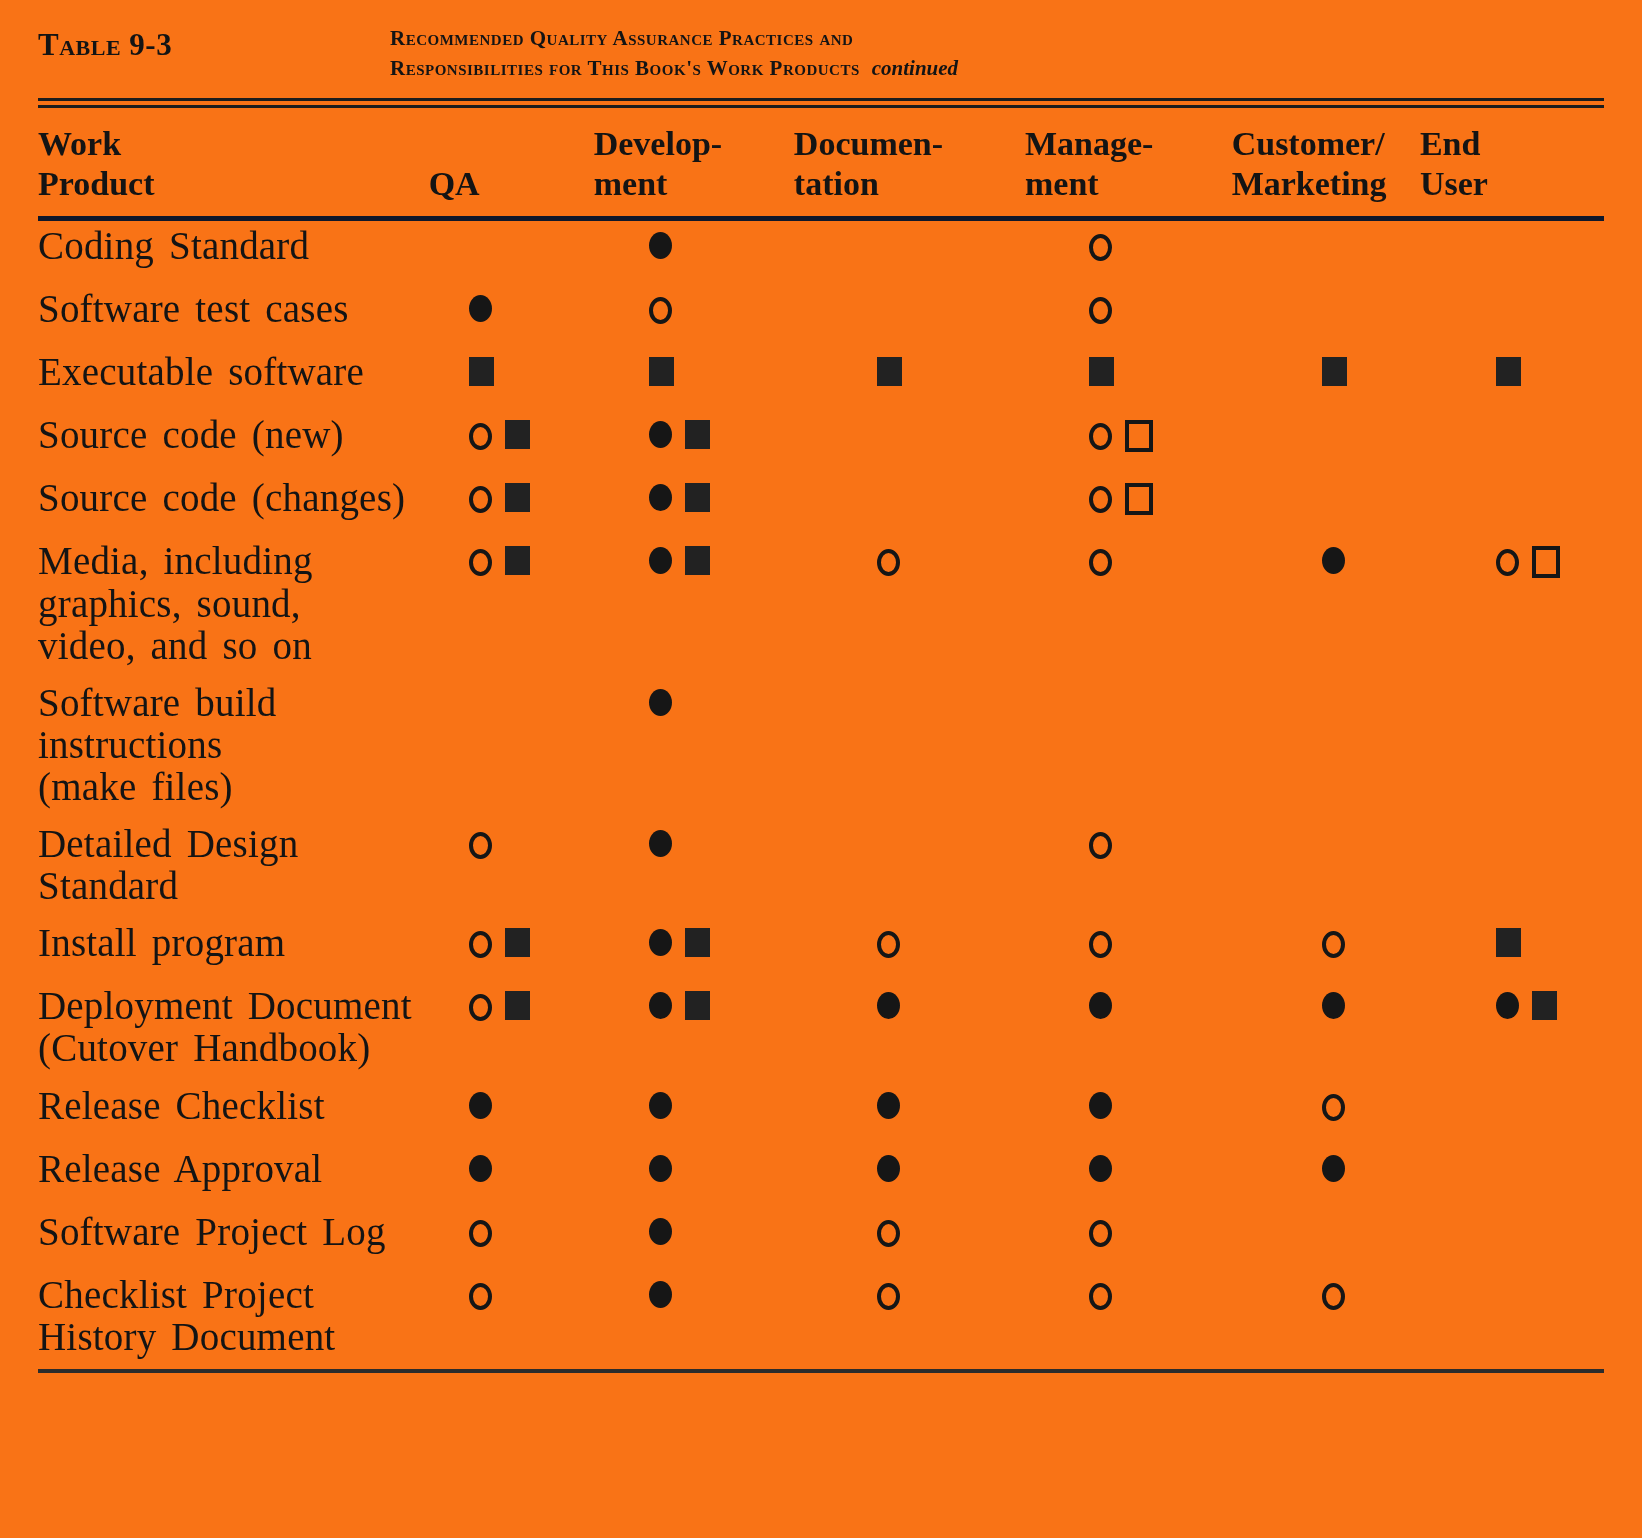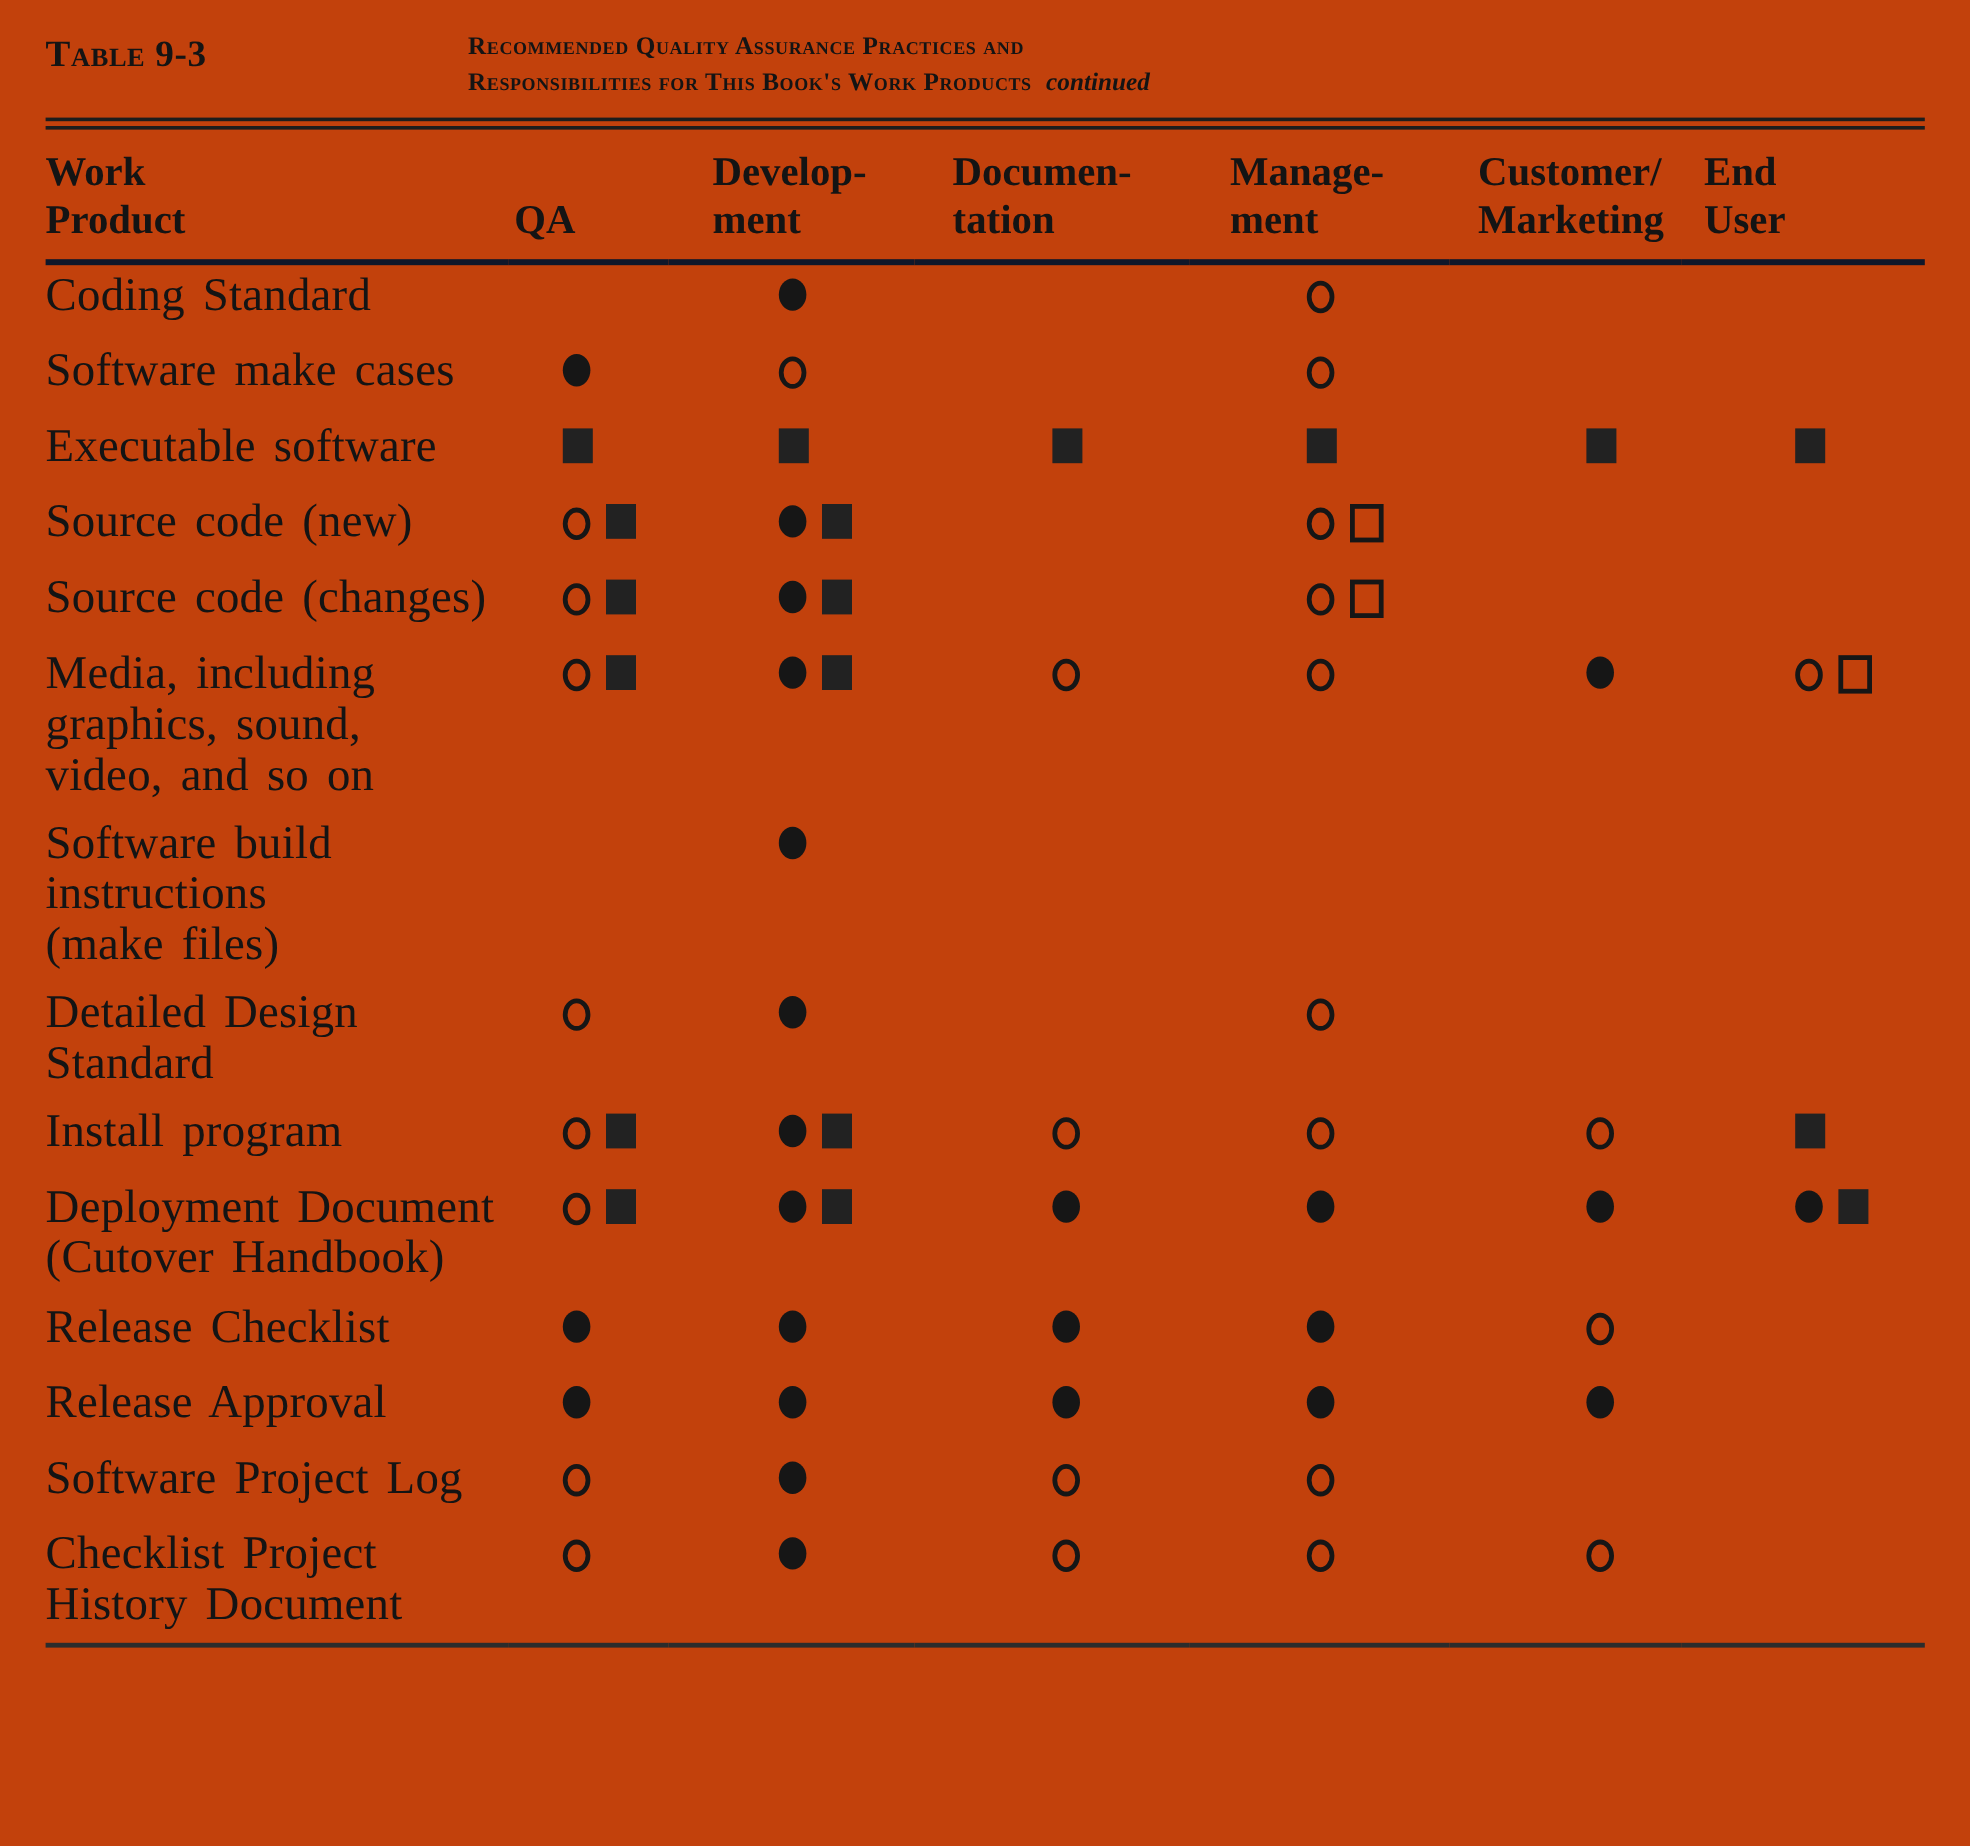--- a/index.html
+++ b/index.html
@@ -5,21 +5,21 @@
   html, body {
     margin: 0;
     padding: 0;
     background: #ffffff;
   }
   .page {
     position: relative;
     box-sizing: border-box;
     width: 1642px;
     height: 1538px;
-    background: #c2410c;
+    background: #f97316;
     color: #141414;
     font-family: "Liberation Serif", "DejaVu Serif", serif;
     padding: 24px 38px 0 38px;
     overflow: hidden;
   }
   
   .caption {
     display: flex;
     align-items: flex-start;
     margin-bottom: 14px;
@@ -179,21 +179,21 @@
           </td>
           <td class="sym-cell col-qa"></td>
           <td class="sym-cell col-development"><span class="sym fc" title="●"></span></td>
           <td class="sym-cell col-documentation"></td>
           <td class="sym-cell col-management"><span class="sym oc" title="○"></span></td>
           <td class="sym-cell col-customer_marketing"></td>
           <td class="sym-cell col-end_user"></td>
         </tr>
         <tr>
           <td class="label-cell col-work_product">
-            <div>Software make cases</div>
+            <div>Software test cases</div>
           </td>
           <td class="sym-cell col-qa"><span class="sym fc" title="●"></span></td>
           <td class="sym-cell col-development"><span class="sym oc" title="○"></span></td>
           <td class="sym-cell col-documentation"></td>
           <td class="sym-cell col-management"><span class="sym oc" title="○"></span></td>
           <td class="sym-cell col-customer_marketing"></td>
           <td class="sym-cell col-end_user"></td>
         </tr>
         <tr>
           <td class="label-cell col-work_product">

